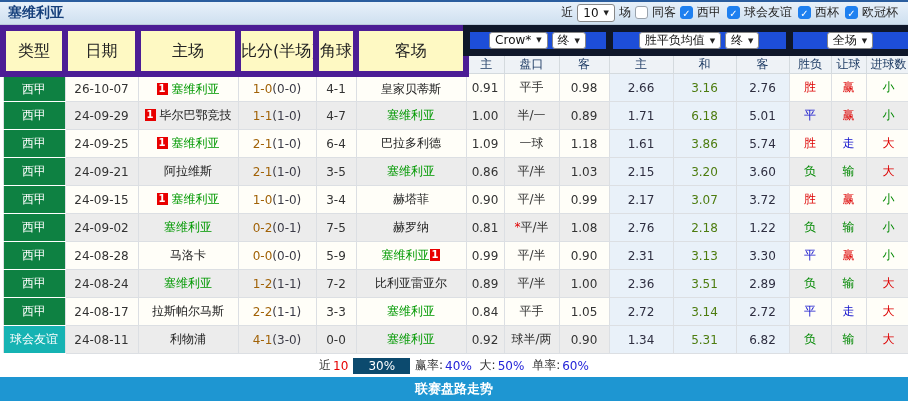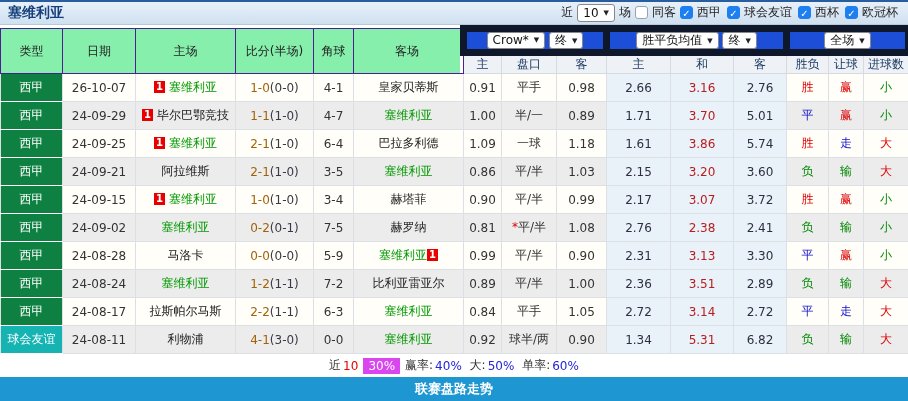--- a/index.html
+++ b/index.html
@@ -18,51 +18,51 @@
   .cb { width: 13px; height: 13px; border-radius: 3px; display: inline-block; text-align: center;
         font-size: 10px; line-height: 13px; flex: 0 0 auto; }
   .cb.checked { background: #1e80f0; color: #fff; border: 1px solid #1e80f0; }
   .cb.empty { background: #fff; border: 1px solid #9aa3ad; color: transparent; }
   .lg { margin-right: 2px; }
 
   
   table { width: 908px; border-collapse: collapse; table-layout: fixed; }
   th, td { text-align: center; vertical-align: middle; overflow: hidden; white-space: nowrap; }
   thead th { font-weight: normal; }
-  .th-main { background: #86efac; border: 1px solid #4c1d95; color: #222; font-size: 12px; }
+  .th-main { background: #fef9c3; border: 6px solid #4c1d95; color: #222; font-size: 16px; }
   .th-group { background: #1d4ed8; border: 7px solid #0f172a; height: 22px; margin-top: 14px; }
   .th-sub { background: #eef2f6; border: 1px solid #d4dade; height: 20px; color: #1c3a63; font-size: 12px; }
   .th-group .sel { height: 17px; }
 
   tbody tr { height: 28px; background: #fffef8; }
   tbody tr:nth-child(even) { background: #ececec; }
   tbody td { border: 1px solid #dcdfe3; font-size: 12px; color: #333; }
   td.td-type { color: #fff; background: #0e8142; border-bottom: 1px solid #fff; border-top: 0; }
   td.td-type.type-teal { background: #16b3b3; }
   .badge { display: inline-block; background: #e80000; color: #fff; font-size: 10px; line-height: 12px;
            padding: 0 2px; font-weight: bold; vertical-align: 1px; }
   .badge:empty { display: none; }
   .team { color: #222; text-decoration: none; }
   .team.sevilla { color: #009900; }
   .ft { color: #a16207; }
   .ht { color: #3a3a46; }
   .star { color: #e00000; }
   .star:empty { display: none; }
   td.td-avg { background: #e9f1f9; color: #2e2e40; margin-left: 40px; }
-  td.td-avg.mid { color: #b91c1c; }
+  td.td-avg.mid { color: #4d7c0f; }
   .c-red { color: #dd0000; }
   .c-green { color: #008800; }
   .c-blue { color: #1111cc; }
 
   
   .summary { height: 25px; display: flex; align-items: center; justify-content: center; gap: 2px;
              color: #333; background: #fff; }
   .summary .red { color: #e60000; }
   .summary .blue { color: #2424d8; }
-  .rate-badge { background: #d946ef; color: #fff; padding: 1px 5px; margin: 0 3px; }
+  .rate-badge { background: #0c4a6e; color: #fff; padding: 1px 15px; margin: 0 3px; }
   .footer-bar { height: 26px; margin-top: auto; background: #1e96d2; color: #fff; font-weight: bold;
                 display: flex; align-items: center; justify-content: center; font-size: 13px; }
 </style>
 </head>
 <body>
 
 <div class="page">
 
   <div class="title-bar">
     <span class="team-title">塞维利亚</span>
@@ -191,21 +191,21 @@
       <td>4-7</td>
       <td>
         <span class="team sevilla">塞维利亚</span>
       </td>
       <td>1.00</td>
       <td>
         <span>半/一</span>
       </td>
       <td>0.89</td>
       <td class="td-avg">1.71</td>
-      <td class="td-avg mid">3.70</td>
+      <td class="td-avg mid">6.18</td>
       <td class="td-avg">5.01</td>
       <td><span class="c-blue">平</span></td>
       <td><span class="c-red">赢</span></td>
       <td><span class="c-green">小</span></td>
     </tr>
         <tr>
       <td class="td-type"><span>西甲</span></td>
       <td>24-09-25</td>
       <td>
         <span class="badge">1</span>
@@ -295,22 +295,22 @@
       <td>7-5</td>
       <td>
         <span class="team">赫罗纳</span>
       </td>
       <td>0.81</td>
       <td>
         <span class="star">*</span><span>平/半</span>
       </td>
       <td>1.08</td>
       <td class="td-avg">2.76</td>
-      <td class="td-avg mid">2.38</td>
-      <td class="td-avg">2.41</td>
+      <td class="td-avg mid">2.18</td>
+      <td class="td-avg">1.22</td>
       <td><span class="c-green">负</span></td>
       <td><span class="c-green">输</span></td>
       <td><span class="c-green">小</span></td>
     </tr>
         <tr>
       <td class="td-type"><span>西甲</span></td>
       <td>24-08-28</td>
       <td>
         
         <span class="team">马洛卡</span>
@@ -363,21 +363,21 @@
         <tr>
       <td class="td-type"><span>西甲</span></td>
       <td>24-08-17</td>
       <td>
         
         <span class="team">拉斯帕尔马斯</span>
       </td>
       <td>
         <span class="ft">2-2</span><span class="ht">(1-1)</span>
       </td>
-      <td>6-3</td>
+      <td>3-3</td>
       <td>
         <span class="team sevilla">塞维利亚</span>
       </td>
       <td>0.84</td>
       <td>
         <span>平手</span>
       </td>
       <td>1.05</td>
       <td class="td-avg">2.72</td>
       <td class="td-avg mid">3.14</td>

